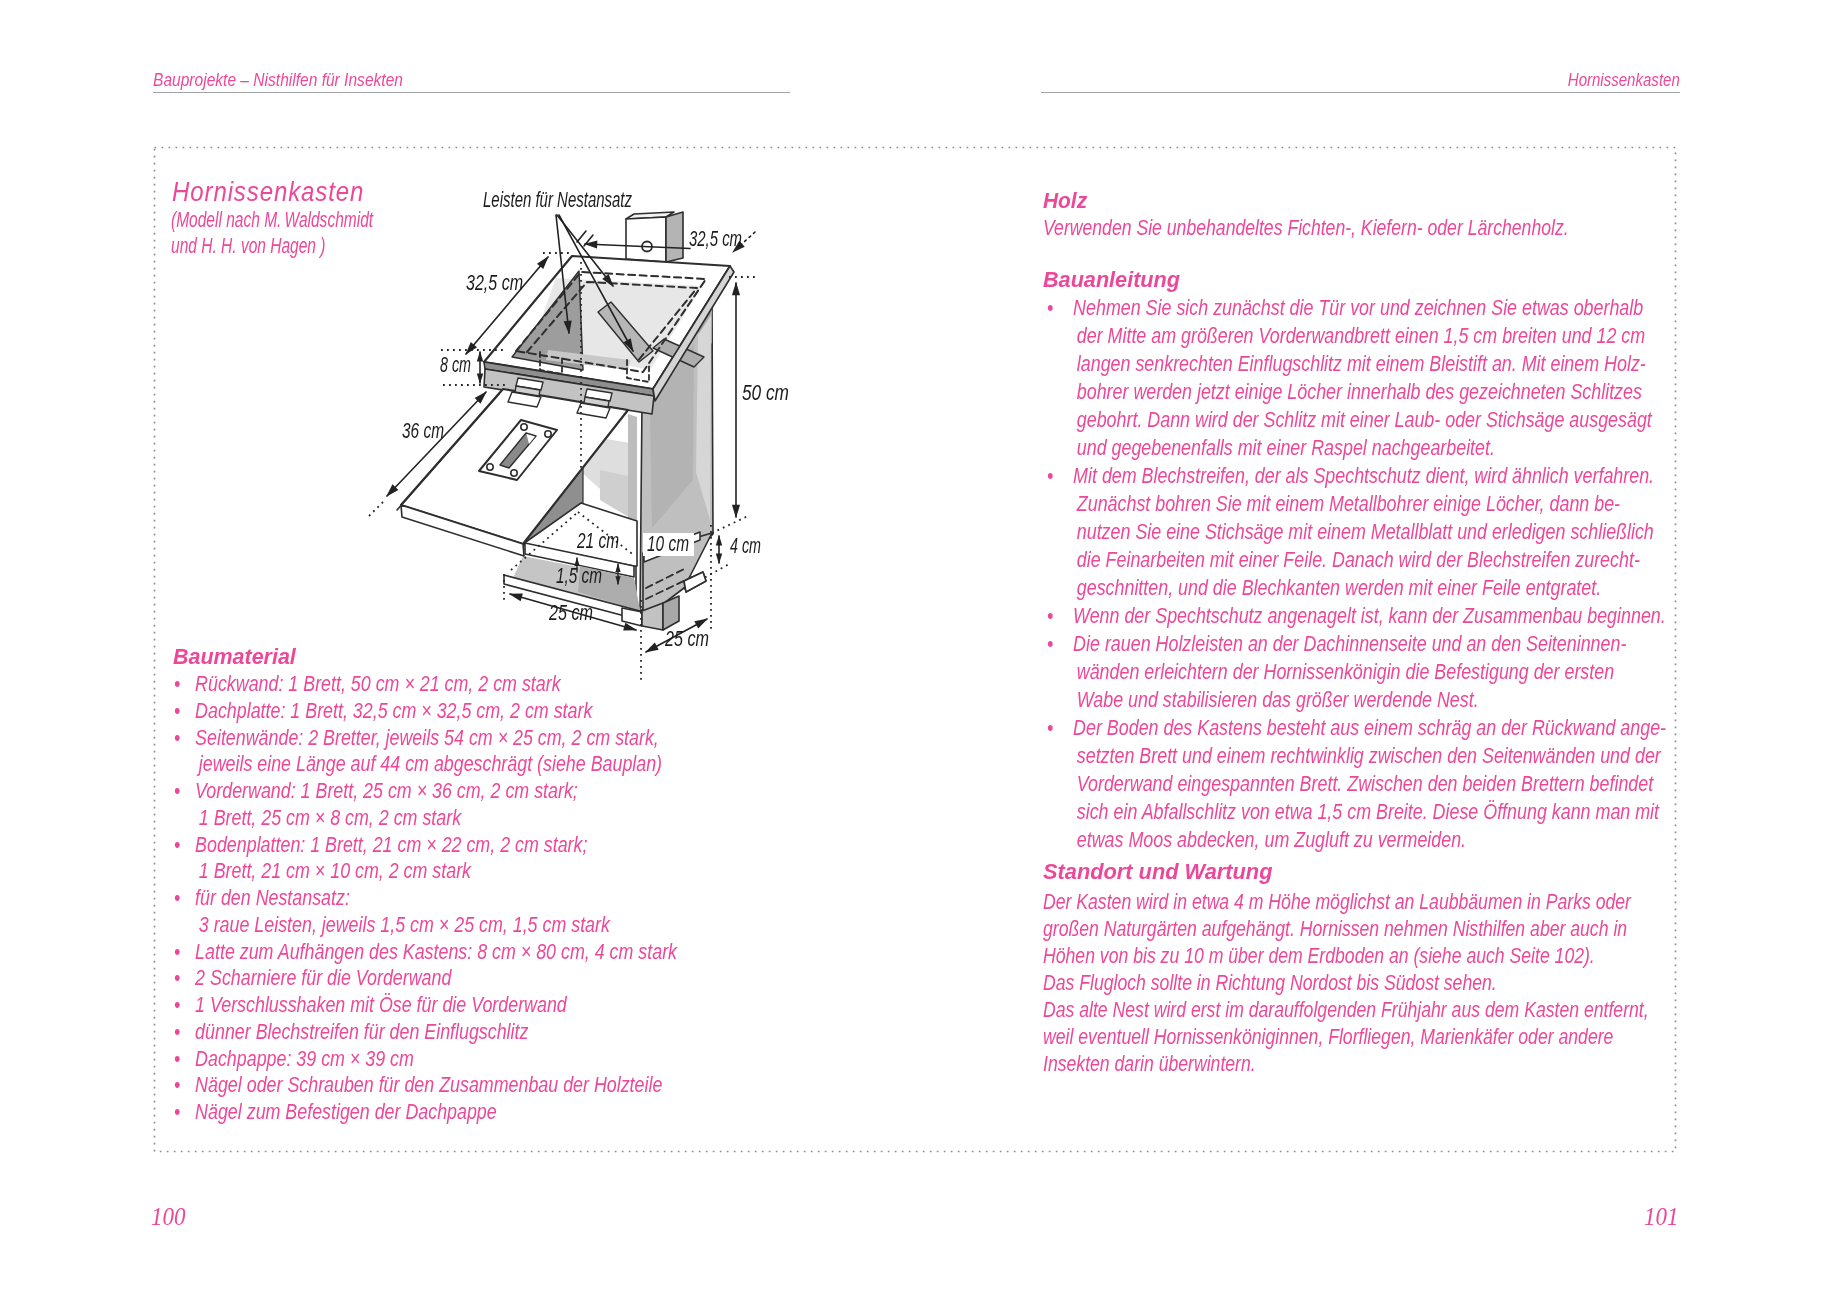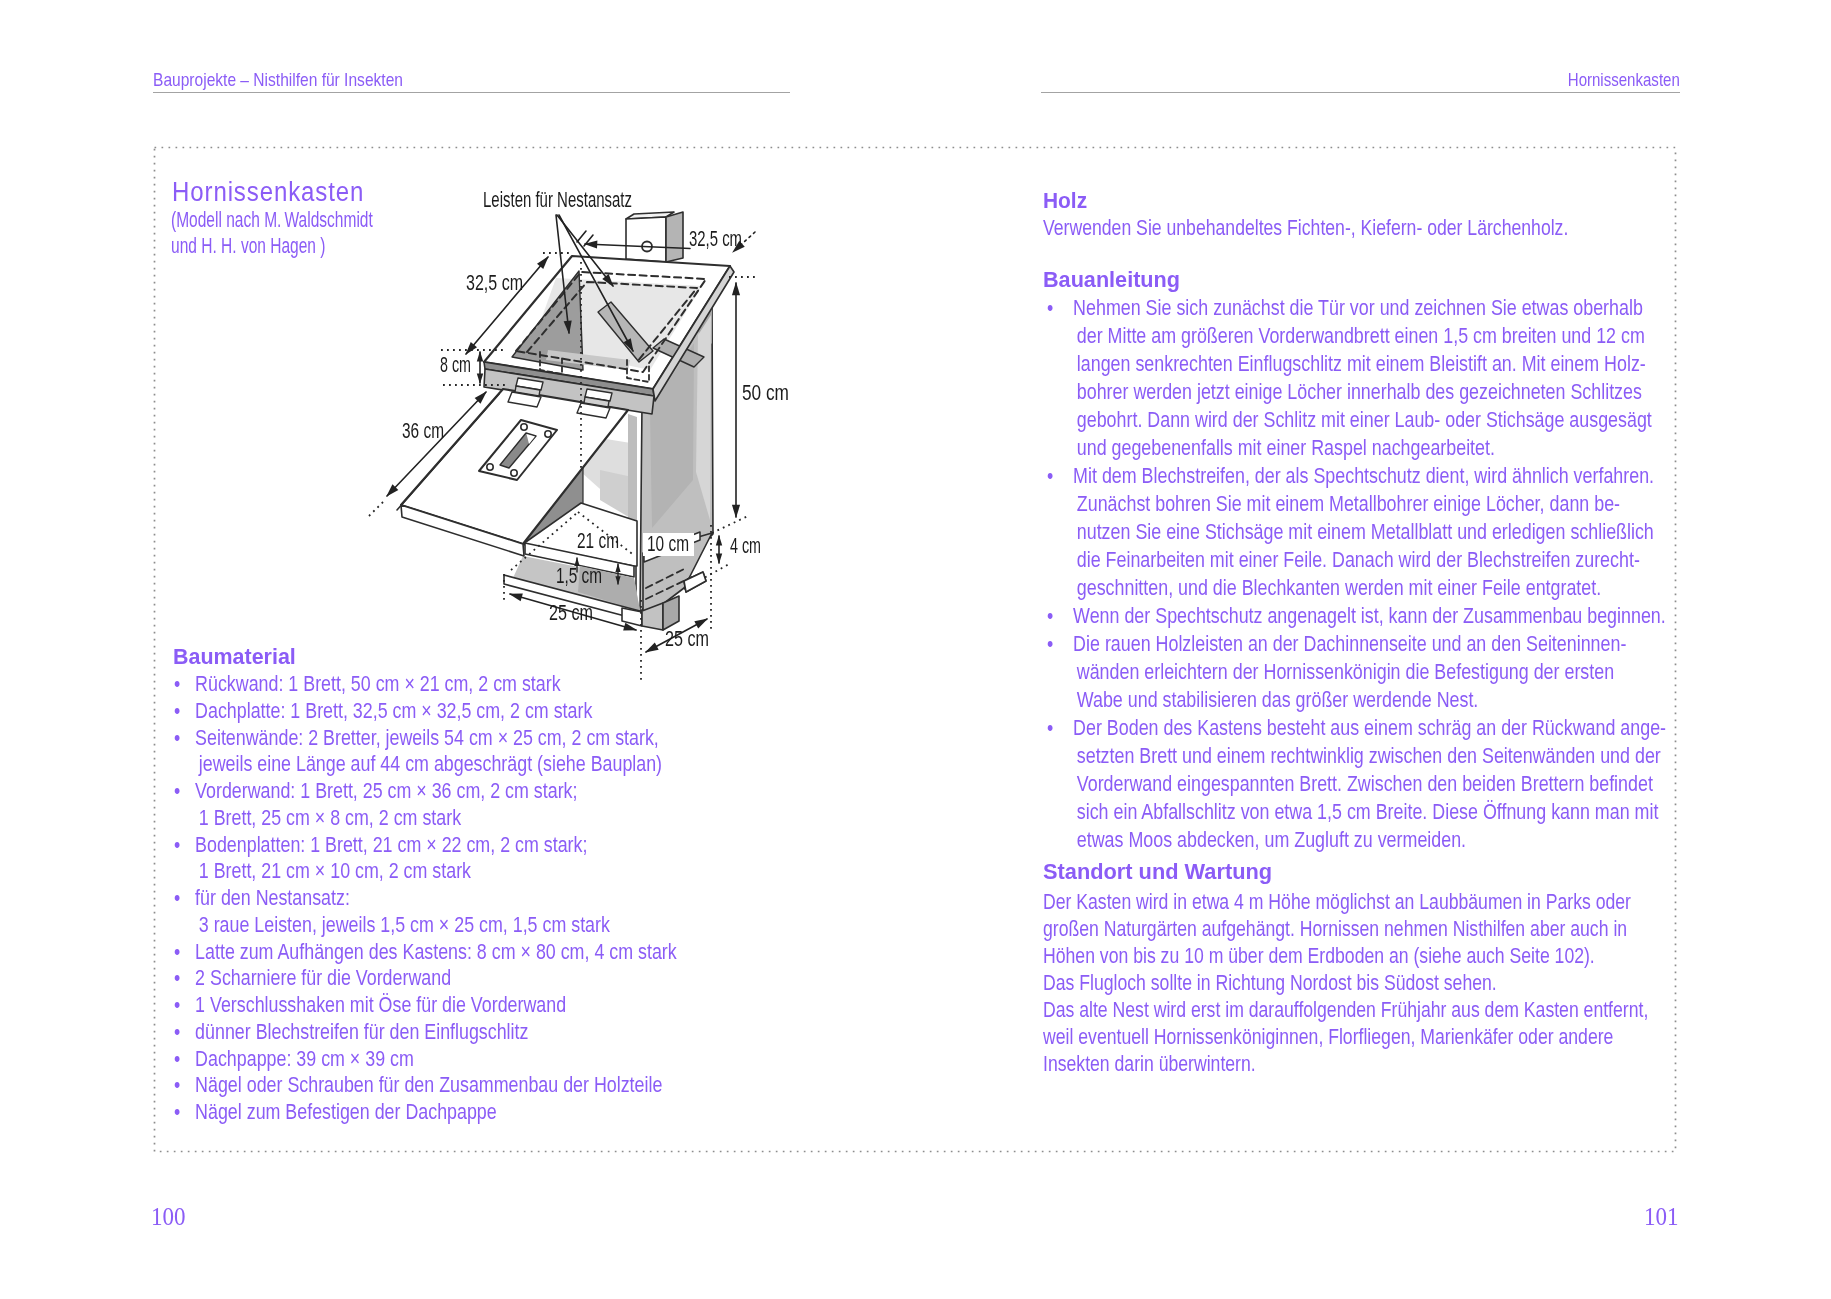--- a/index.html
+++ b/index.html
@@ -1,16 +1,16 @@
 <!DOCTYPE html>
 <html><head><meta charset="utf-8">
 <style>
 html,body{margin:0;padding:0;}
 #page{position:relative;width:1831px;height:1299px;background:#fff;overflow:hidden;
-  font-family:"Liberation Sans",sans-serif;color:#8b5cf6;}
+  font-family:"Liberation Sans",sans-serif;color:#ec4899;font-style:italic;}
 .t{position:absolute;white-space:pre;transform-origin:0 0;}
 .tr{position:absolute;white-space:pre;transform-origin:100% 0;}
 .b{font-weight:bold;}
 .serif{font-family:"Liberation Serif",serif;}
 </style></head>
 <body>
 <div id="page">
 
 <div class="t" id="hd-l" style="left:153px;top:68.5px;font-size:18.5px;transform:scaleX(0.841);">Bauprojekte – Nisthilfen für Insekten</div>
 <div class="tr" id="hd-r" style="right:151px;top:68.5px;font-size:18.5px;transform:scaleX(0.813);">Hornissenkasten</div>

